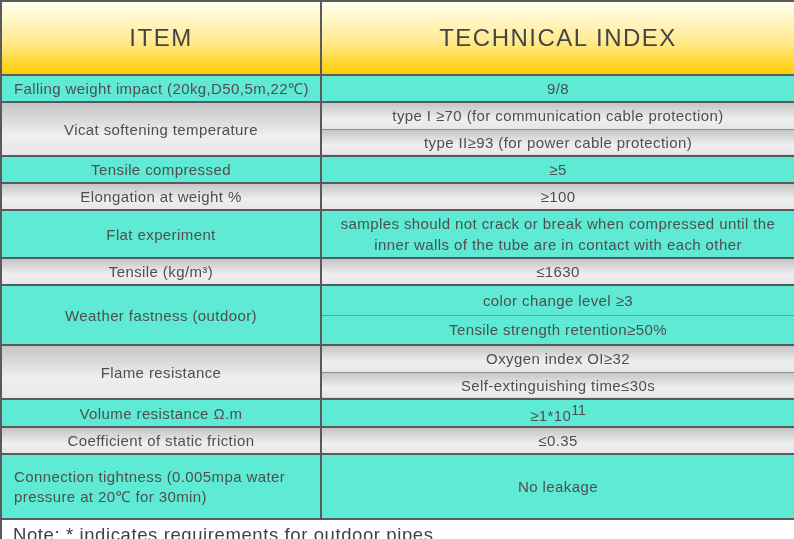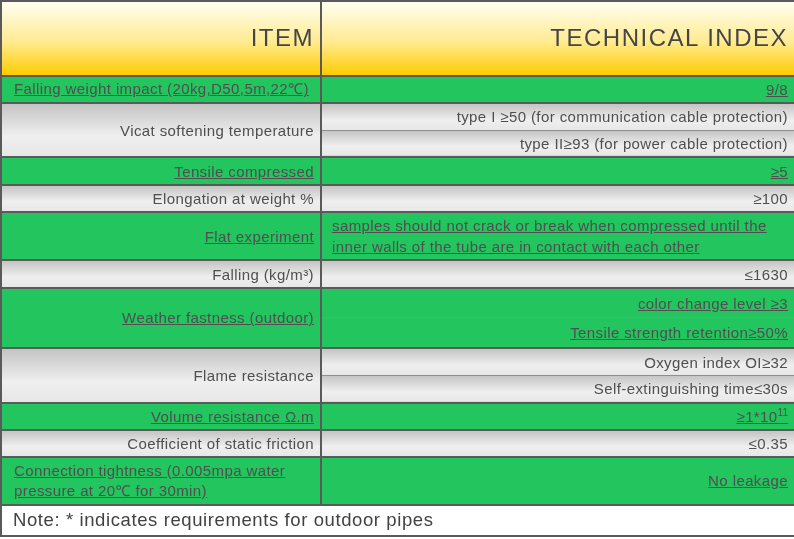--- a/index.html
+++ b/index.html
@@ -18,61 +18,61 @@
     table-layout: fixed;
     color: #4f4f4f;
     font-size: 15px;
     letter-spacing: 0.4px;
   }
   .spec-table col.c-item  { width: 320px; }
   .spec-table col.c-index { width: 474px; }
 
   .spec-table th, .spec-table td {
     border: 2px solid #5a5a5a;
-    text-align: right;
+    text-align: center;
     vertical-align: middle;
     padding: 2px 6px;
     overflow: hidden;
   }
 
   
   .spec-table th.head {
     height: 68px;
     background: linear-gradient(180deg, #fffef2 0%, #ffeb8f 55%, #ffcc00 100%);
     color: #454545;
     font-size: 24px;
     font-weight: 400;
     letter-spacing: 1.5px;
   }
 
   
   .shade {
     background: linear-gradient(180deg, #c4c4c4 0%, #efefef 62%, #e7e7e7 100%);
   }
-  .plain { background: #22c55e; text-decoration: underline; }
+  .plain { background: #5eead4; }
 
   
   td.sep-below { border-bottom: 1px solid #8f8f8f; }
   td.sep-above { border-top: 1px solid #8f8f8f; margin-top: 40px; }
 
   
   tr.r-single  { height: 27px; }
   tr.r-sub     { height: 27px; }
   tr.r-sub-tall{ height: 30px; }
   tr.r-double  { height: 44px; }
-  tr.r-connect { height: 47px; margin-top: 12px; }
+  tr.r-connect { height: 65px; margin-top: 12px; }
   tr.r-note    { height: 31px; }
 
-  td.left   { text-align: left; padding-left: 10px; padding-right: 10px; }
+  td.left   { text-align: center; padding-left: 10px; padding-right: 10px; }
   td.value2 { line-height: 21px; }
 
   td.item-left { text-align: left; padding-left: 12px; line-height: 20px; }
 
   sup.exp {
-    font-size: 10px;
+    font-size: 14px;
     vertical-align: super;
     letter-spacing: 0;
   }
 
   td.note-cell {
     text-align: left;
     padding-left: 11px;
     font-size: 18.5px;
     color: #424242;
     letter-spacing: 0.6px;
@@ -94,21 +94,21 @@
     <th class="head">TECHNICAL INDEX</th>
   </tr>
 
   <tr class="r-single">
     <td class="plain item-left">Falling weight impact (20kg,D50,5m,22℃)</td>
     <td class="plain">9/8</td>
   </tr>
 
   <tr class="r-sub">
     <td class="shade" rowspan="2">Vicat softening temperature</td>
-    <td class="shade sep-below">type I ≥50 (for communication cable protection)</td>
+    <td class="shade sep-below">type I ≥70 (for communication cable protection)</td>
   </tr>
   <tr class="r-sub">
     <td class="shade sep-above">type II≥93  (for power cable protection)</td>
   </tr>
 
   <tr class="r-single">
     <td class="plain">Tensile compressed</td>
     <td class="plain">≥5</td>
   </tr>
 
@@ -116,21 +116,21 @@
     <td class="shade">Elongation at weight %</td>
     <td class="shade">≥100</td>
   </tr>
 
   <tr class="r-double">
     <td class="plain">Flat experiment</td>
     <td class="plain left value2">samples should not crack or break when compressed until the inner walls of the tube are in contact with each other</td>
   </tr>
 
   <tr class="r-single">
-    <td class="shade">Falling (kg/m³)</td>
+    <td class="shade">Tensile (kg/m³)</td>
     <td class="shade">≤1630</td>
   </tr>
 
   <tr class="r-sub-tall">
     <td class="plain" rowspan="2">Weather fastness (outdoor)</td>
     <td class="plain sep-below">color change level ≥3</td>
   </tr>
   <tr class="r-sub-tall">
     <td class="plain sep-above">Tensile strength retention≥50%</td>
   </tr>

